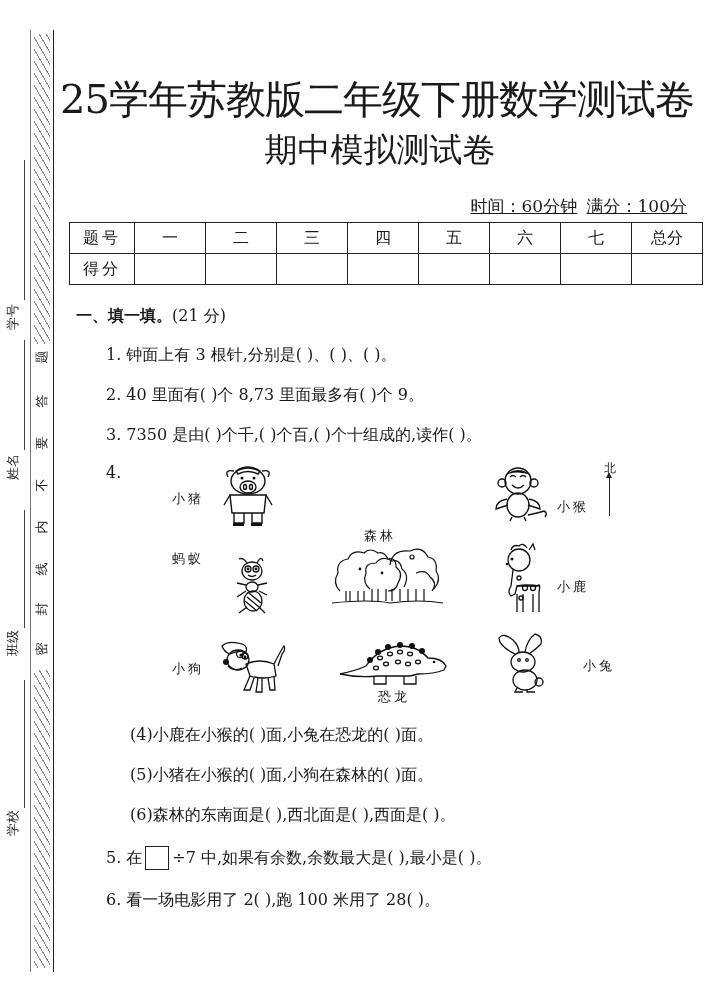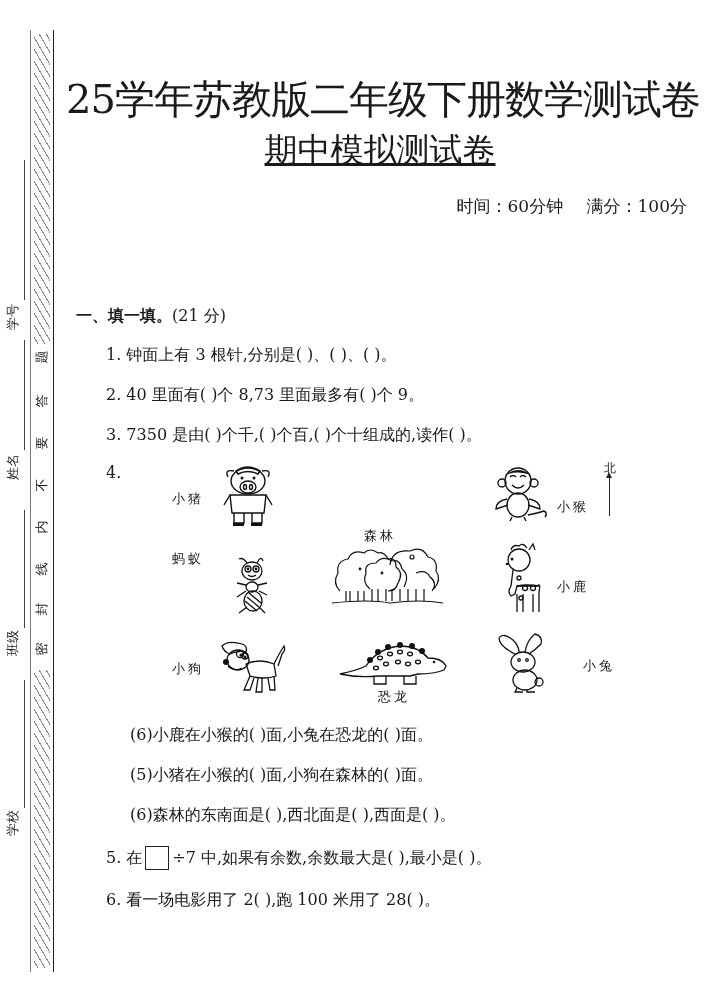--- a/index.html
+++ b/index.html
@@ -13,26 +13,26 @@
   .hatch { position:absolute; left:4px; width:16px;
            background:repeating-linear-gradient(60deg, transparent 0 3px, #888 3px 4px, transparent 4px 6px); }
   .strip-word { position:absolute; left:4px; width:16px; font-size:13px; line-height:14px; text-align:center;
                 transform:rotate(-90deg); }
   .side-field { position:absolute; left:2px; width:22px; }
   .side-field .lbl { position:absolute; left:0; width:22px; text-align:center; font-size:13px;
                      transform:rotate(-90deg); white-space:nowrap; }
   .side-field .uline { position:absolute; left:22px; width:1px; background:#444; }
 
   
-  .title1 { position:absolute; left:60px; width:640px; top:72px; text-align:right;
+  .title1 { position:absolute; left:60px; width:640px; top:72px; text-align:left;
             font-size:40px; letter-spacing:-1px; font-weight:normal; white-space:nowrap; }
   .title2 { position:absolute; left:60px; width:640px; top:128px; text-align:center;
-            font-size:33px; white-space:nowrap;text-decoration:underline; }
+            font-size:33px; white-space:nowrap; }
   .meta { position:absolute; right:20px; top:195px; font-size:17px; white-space:nowrap; }
-  .meta span { margin-left:18px; }
+  .meta span { margin-left:4px;text-decoration:underline; }
 
   
   table.score { position:absolute; left:69px; top:222px; border-collapse:collapse; }
   table.score td { border:1.4px solid #222; height:30px; text-align:center; font-size:16px;
                    padding:0; }
   table.score td.first { width:64px; letter-spacing:3px; }
   table.score td.col { width:70px; }
 
   
   .sec-title { position:absolute; left:76px; top:306px; font-size:16px; font-weight:bold; white-space:nowrap; }
@@ -86,20 +86,42 @@
 
 <div class="title1">25学年苏教版二年级下册数学测试卷</div>
 <div class="title2">期中模拟测试卷</div>
 <div class="meta">
   <span>时间：60分钟</span>
   <span>满分：100分</span>
 </div>
 
 <table class="score">
   <tbody>
+      <tr>
+    <td class="first">题号</td>
+    <td class="col">一</td>
+    <td class="col">二</td>
+    <td class="col">三</td>
+    <td class="col">四</td>
+    <td class="col">五</td>
+    <td class="col">六</td>
+    <td class="col">七</td>
+    <td class="col">总分</td>
+  </tr>
+  <tr>
+    <td class="first">得分</td>
+    <td class="col"></td>
+    <td class="col"></td>
+    <td class="col"></td>
+    <td class="col"></td>
+    <td class="col"></td>
+    <td class="col"></td>
+    <td class="col"></td>
+    <td class="col"></td>
+  </tr>
 </tbody>
   </table>
 
 <div class="sec-title">
   <span>一、填一填。</span><span class="pts">(21 分)</span>
 </div>
 
 <div class="q" style="top:345px">1. 钟面上有 3 根针,分别是(            )、(            )、(            )。</div>
 <div class="q" style="top:385px">2. 40 里面有(      )个 8,73 里面最多有(      )个 9。</div>
 <div class="q" style="top:425px">3. 7350 是由(      )个千,(      )个百,(      )个十组成的,读作(                          )。</div>
@@ -244,21 +266,21 @@
     <path d="M30 22 Q32 10 40 4 Q48 6 46 14 Q40 20 34 24"></path>
     <ellipse cx="28" cy="32" rx="12" ry="10"></ellipse>
     <circle cx="24" cy="30" r="1.3"></circle>
       <circle cx="32" cy="30" r="1.3"></circle>
     <ellipse cx="30" cy="50" rx="12" ry="10"></ellipse>
     <circle cx="44" cy="52" r="4"></circle>
     <path d="M22 58 L20 62 L28 62 M32 60 L32 62 L40 62"></path>
   </g>
 </svg>
 
-<div class="sub" style="top:725px">(6)小鹿在小猴的(        )面,小兔在恐龙的(        )面。</div>
+<div class="sub" style="top:725px">(4)小鹿在小猴的(        )面,小兔在恐龙的(        )面。</div>
 <div class="sub" style="top:765px">(5)小猪在小猴的(        )面,小狗在森林的(          )面。</div>
 <div class="sub" style="top:805px">(6)森林的东南面是(          ),西北面是(          ),西面是(          )。</div>
 
 <div class="q" style="top:846px">
   <span>5. 在</span><span class="box"></span><span>÷7 中,如果有余数,余数最大是(       ),最小是(       )。</span>
 </div>
 
 <div class="q" style="top:890px">6. 看一场电影用了 2(            ),跑 100 米用了 28(        )。</div>
 
 </body></html>

